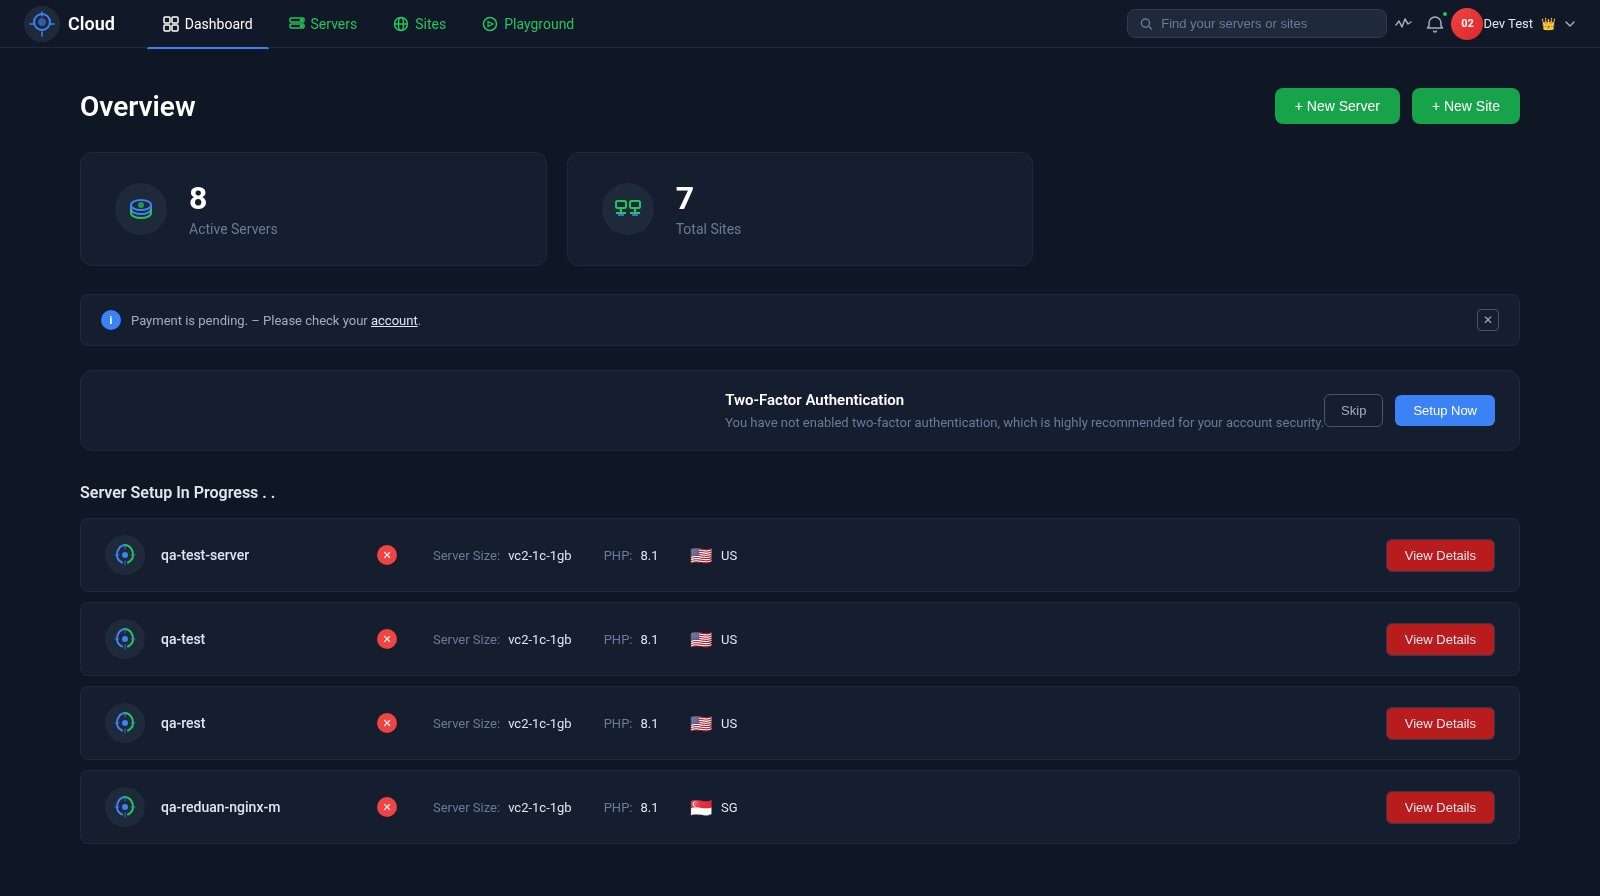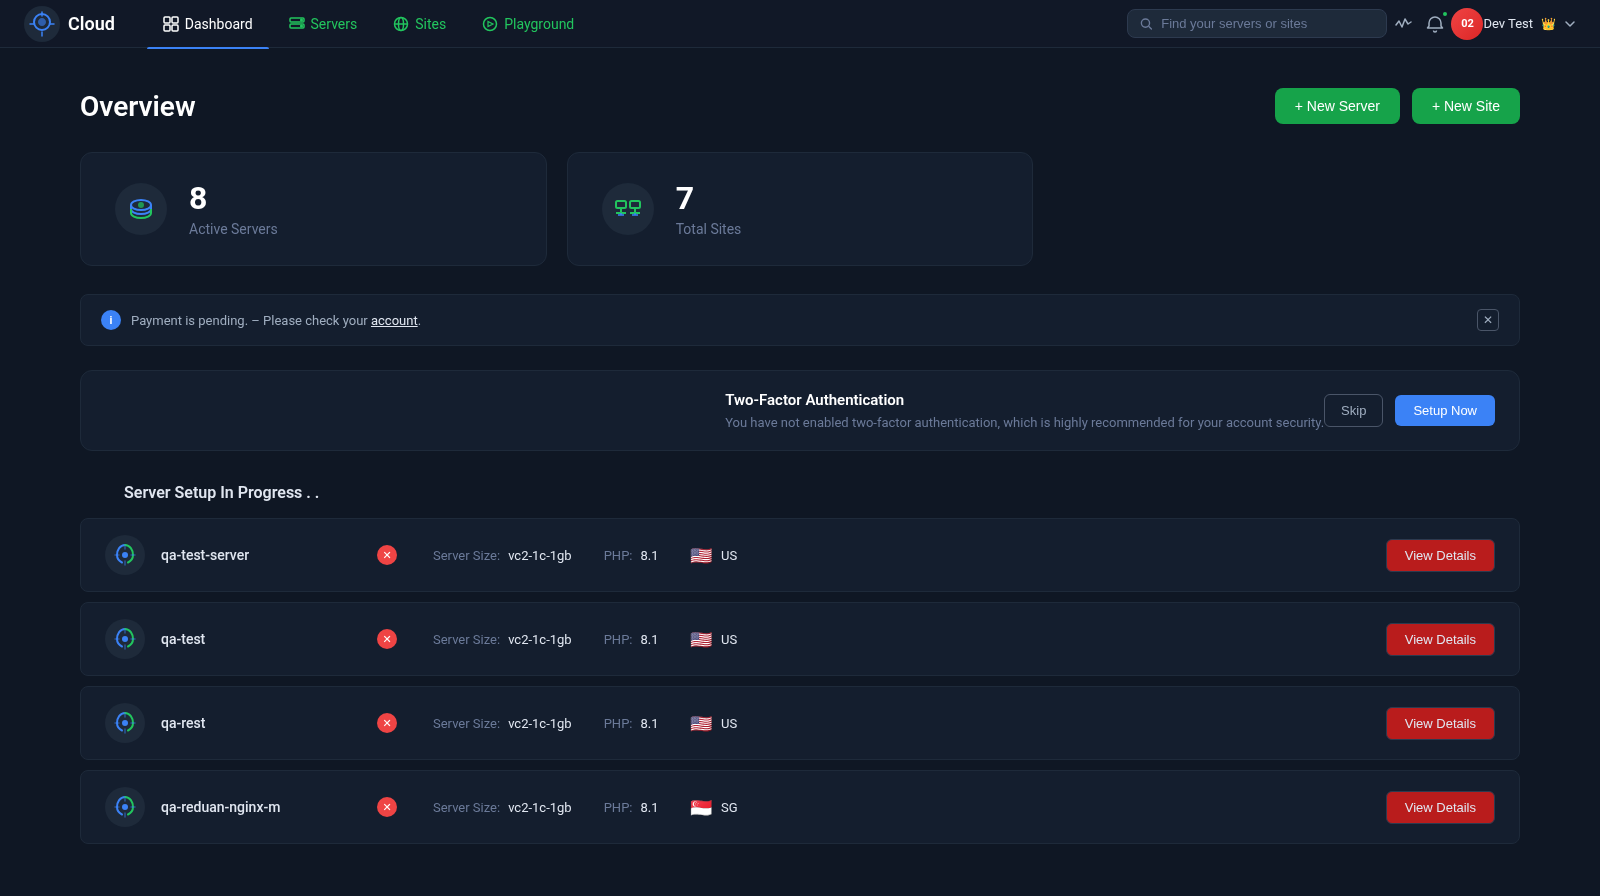--- a/index.html
+++ b/index.html
@@ -320,21 +320,20 @@
       font-weight: 500;
       cursor: pointer;
     }
 
     
     .section-title {
       font-size: 16px;
       font-weight: 600;
       color: #e0e6f0;
       margin-bottom: 16px;
-      margin-left: 44px;
     }
     .server-list {
       display: flex;
       flex-direction: column;
       gap: 2px;
     }
     .server-row {
       background: #141e2e;
       border: 1px solid #1e2a3a;
       border-radius: 8px;

